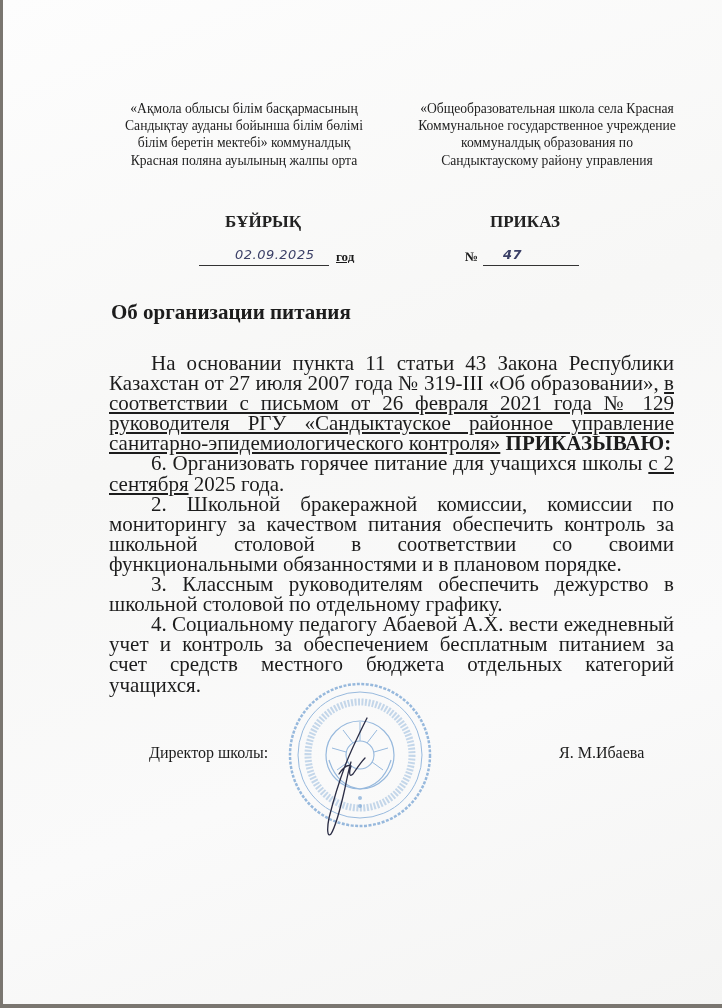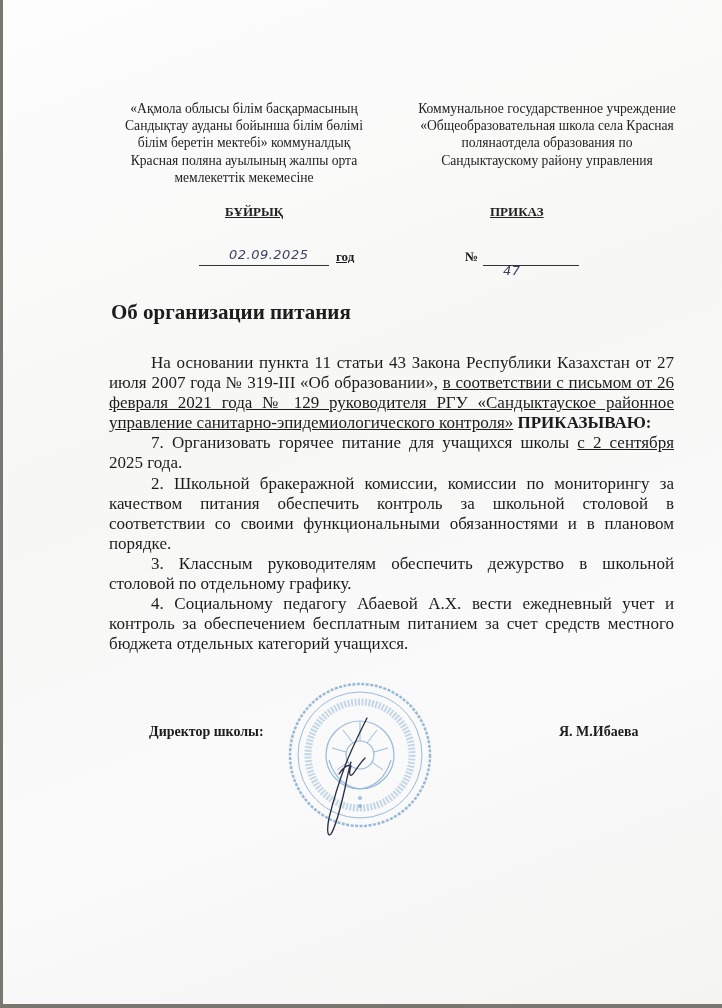--- a/index.html
+++ b/index.html
@@ -14,94 +14,93 @@
     background: linear-gradient(160deg, #fdfdfd 0%, #f7f7f6 40%, #fafafa 70%, #f4f4f3 100%);
     padding-left: 24px;
   }
   .hdr {
     position: absolute; top: 100px; text-align: center;
     font-size: 13.6px; line-height: 17.2px; color: #222;
   }
   .hdr-kz { left: 100px; width: 282px; }
   .hdr-ru { left: 385px; width: 318px; }
   .title {
-    position: absolute; top: 204px; font-weight: bold; font-size: 13px; color: #222; text-decoration: underline;
+    position: absolute; top: 212px; font-weight: bold; font-size: 17px; color: #222;
   }
   .title-kz { left: 222px; }
   .title-ru { left: 487px; }
   .date-line {
     position: absolute; top: 247px; left: 196px; width: 130px; height: 18px;
     border-bottom: 1px solid #333;
   }
   .hand {
     font-family: "DejaVu Sans", sans-serif; font-style: italic; font-size: 13px;
     color: #3a3f66; letter-spacing: 0.5px;
   }
-  .date-val { position: absolute; left: 30px; top: 0px; }
+  .date-val { position: absolute; left: 36px; top: 0px; }
   .god { position: absolute; top: 249px; left: 333px; font-weight: bold; font-size: 13px; text-decoration: underline; }
   .num-sign { position: absolute; top: 249px; left: 462px; font-weight: bold; font-size: 13px; }
   .num-line {
     position: absolute; top: 247px; left: 480px; width: 96px; height: 18px;
     border-bottom: 1px solid #333;
   }
-  .num-val { position: absolute; left: 20px; top: 16px; }
+  .num-val { position: absolute; left: 20px; top: 0; font-weight: bold; }
   .subject {
     position: absolute; top: 300px; left: 108px; font-weight: bold; font-size: 21px; color: #1c1c1c;
   }
   .body-text {
     position: absolute; left: 106px; top: 353px; width: 565px;
-    font-size: 17px; line-height: 20.1px; text-align: justify; color: #1c1c1c;
+    font-size: 21px; line-height: 20.1px; text-align: justify; color: #1c1c1c;
   }
   .body-text p { margin: 0; text-indent: 42px; }
   .u { text-decoration: underline; }
   .bold { font-weight: bold; }
-  .sign-row { position: absolute; top: 724px; font-weight: bold; font-size: 14px; color: #1c1c1c; }
+  .sign-row { position: absolute; top: 744px; font-weight: normal; font-size: 16px; color: #1c1c1c; }
   .sign-title { left: 146px; }
   .sign-name { left: 556px; }
   .stamp { position: absolute; left: 284px; top: 682px; width: 146px; height: 146px; }
   .signature { position: absolute; left: 318px; top: 714px; width: 50px; height: 130px; }
 </style>
 </head>
 <body>
 
 <div class="page">
 
   <div class="hdr hdr-kz">
     <div>«Ақмола облысы білім басқармасының</div>
     <div>Сандықтау ауданы бойынша білім бөлімі</div>
     <div>білім беретін мектебі» коммуналдық</div>
     <div>Красная поляна ауылының жалпы орта</div>
-    <div>мемлекеттік мекемесіне</div>
   </div>
 
   <div class="hdr hdr-ru">
+    <div>«Общеобразовательная школа села Красная</div>
     <div>Коммунальное государственное учреждение</div>
-    <div>«Общеобразовательная школа села Красная</div>
-    <div>полянаотдела образования по</div>
+    <div>коммуналдық образования по</div>
     <div>Сандыктаускому району управления</div>
   </div>
 
   <div class="title title-kz">БҰЙРЫҚ</div>
   <div class="title title-ru">ПРИКАЗ</div>
 
   <div class="date-line">
     <span class="hand date-val">02.09.2025</span>
   </div>
   <span class="god">год</span>
 
   <span class="num-sign">№</span>
   <div class="num-line">
     <span class="hand num-val">47</span>
   </div>
 
   <div class="subject">Об организации питания</div>
 
   <div class="body-text">
     <p><span>На основании пункта 11 статьи 43 Закона Республики Казахстан от 27 июля 2007 года № 319-III «Об образовании», </span><span class="u">в соответствии с письмом от 26 февраля 2021 года № 129 руководителя РГУ «Сандыктауское районное управление санитарно-эпидемиологического контроля»</span><span class="bold"> ПРИКАЗЫВАЮ:</span></p>
-    <p><span>7. Организовать горячее питание для учащихся школы </span><span class="u">с 2 сентября</span><span> 2025 года.</span></p>
+    <p><span>6. Организовать горячее питание для учащихся школы </span><span class="u">с 2 сентября</span><span> 2025 года.</span></p>
     <p>2. Школьной бракеражной комиссии, комиссии по  мониторингу за качеством питания обеспечить контроль за школьной столовой в соответствии со своими функциональными обязанностями и в плановом порядке.</p>
     <p>3. Классным руководителям обеспечить дежурство в школьной столовой по отдельному графику.</p>
     <p>4. Социальному педагогу Абаевой А.Х. вести ежедневный учет и контроль за обеспечением бесплатным питанием за счет средств местного бюджета отдельных категорий учащихся.</p>
   </div>
 
   <svg class="stamp" viewBox="0 0 146 146">
     <g fill="none" stroke="#7fa9d6" opacity="0.8">
       <ellipse cx="73" cy="73" rx="70" ry="71" stroke-width="2.5" stroke-dasharray="3 1.5"></ellipse>
       <ellipse cx="73" cy="73" rx="62" ry="63" stroke-width="1"></ellipse>
       <ellipse cx="73" cy="73" rx="52" ry="53" stroke-width="7" stroke-dasharray="2 1.5" opacity="0.55"></ellipse>

